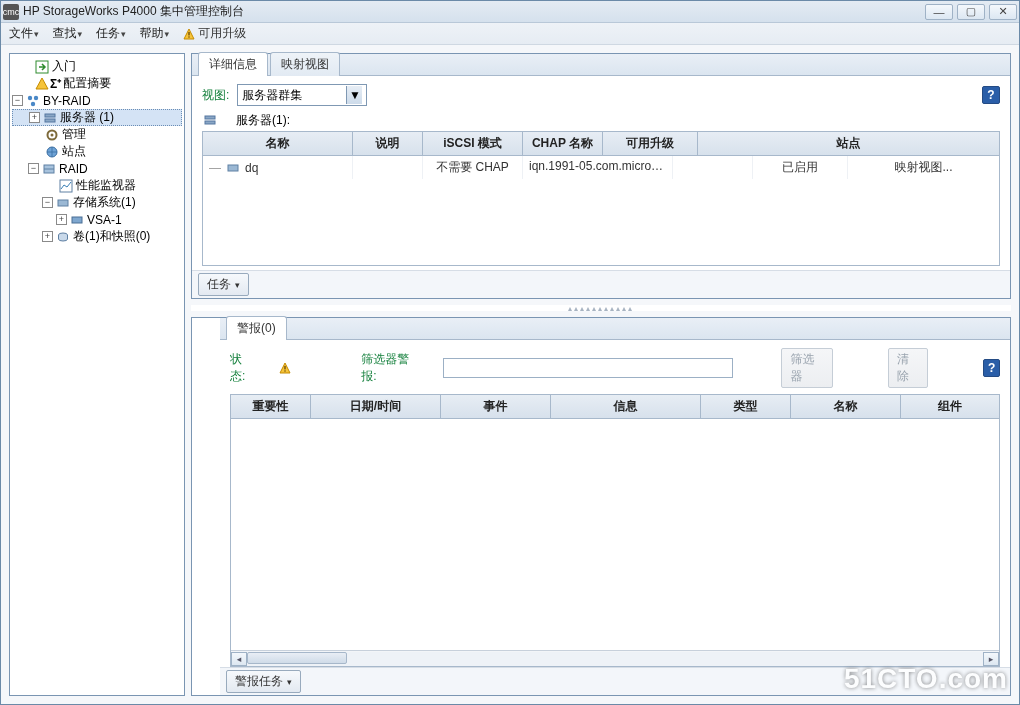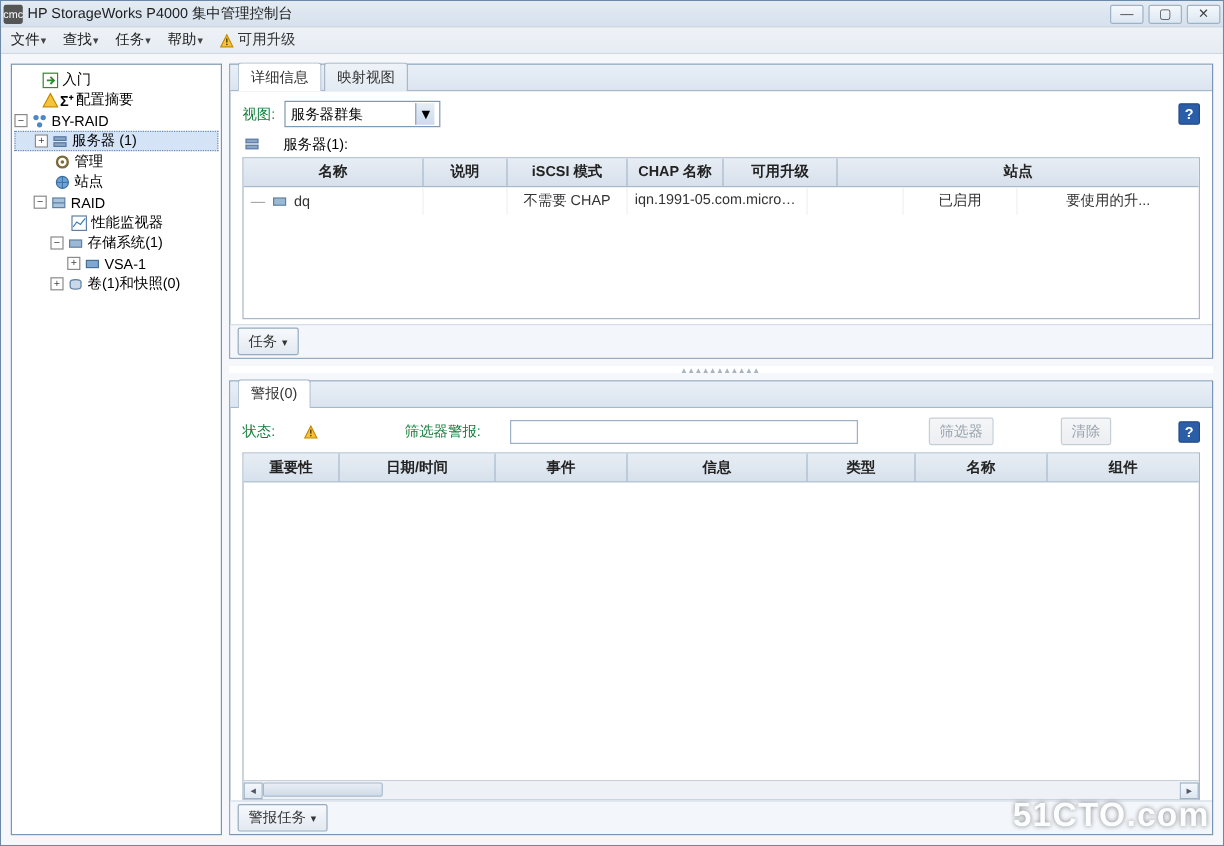--- a/index.html
+++ b/index.html
@@ -21,21 +21,21 @@
 .tree { list-style: none; }
 .tree li { white-space: nowrap; }
 .trow { display: flex; align-items: center; height: 17px; gap: 2px; cursor: pointer; }
 .trow.sel { background: #d4e3f5; border: 1px dotted #6a8db5; }
 .tsp { display: inline-block; }
 .tbox { width: 11px; height: 11px; border: 1px solid #8a8a8a; display: inline-flex; align-items: center; justify-content: center; font-size: 9px; color: #444; background: #fff; line-height: 1; }
 .ticon { width: 16px; height: 16px; display: inline-flex; align-items: center; justify-content: center; }
 .main { flex: 1; display: flex; flex-direction: column; gap: 6px; min-width: 0; }
 .panel { border: 1px solid #7a95b2; background: #fff; display: flex; flex-direction: column; }
 .panel.top { height: 246px; }
-.panel.bottom { flex: 1; }
+.panel.bottom { flex: 1; padding-left: 28px; }
 .tabrow { height: 22px; background: linear-gradient(#e9eff6,#dbe5f0); border-bottom: 1px solid #a7b8cb; display: flex; align-items: flex-end; padding: 0 6px; position: relative; }
 .tab { padding: 3px 10px 3px 10px; border: 1px solid #a7b8cb; border-bottom: none; background: linear-gradient(#eef3f8,#e2eaf3); border-radius: 3px 3px 0 0; margin-right: 2px; cursor: pointer; color: #333; position: relative; top: 1px; }
 .tab.active { background: #fff; font-weight: normal; z-index: 2; }
 .tabcontent { flex: 1; padding: 8px 10px 4px 10px; display: flex; flex-direction: column; }
 .row1 { display: flex; align-items: center; gap: 8px; }
 .label { color: #15803d; }
 .select { width: 130px; height: 22px; border: 1px solid #7f98b3; display: flex; align-items: center; padding: 0 4px; background: #fff; justify-content: space-between; cursor: pointer; }
 .select .arrow { width: 16px; height: 18px; border-left: 1px solid #7f98b3; display: flex; align-items: center; justify-content: center; background: linear-gradient(#e6edf5,#cddbea); }
 .help { width: 18px; height: 18px; background: #2a5ea8; color: #fff; font-weight: bold; display: flex; align-items: center; justify-content: center; border: 1px solid #244b84; cursor: pointer; border-radius: 2px; }
 .subhead { display: flex; align-items: flex-start; gap: 18px; margin-top: 6px; }
@@ -283,21 +283,21 @@
                       <rect x="2" y="4" width="10" height="6" fill="#9bb8d4" stroke="#5f80a3"></rect>
                     </svg>
                   </span>
                   <span>dq</span>
                 </div>
               <div class="td" style="width:70px"></div>
               <div class="td" style="width:100px">不需要 CHAP</div>
               <div class="td" style="width:150px">iqn.1991-05.com.micros...</div>
               <div class="td" style="width:80px"></div>
               <div class="td" style="width:95px">已启用</div>
-              <div class="td" style="flex:1">要使用的升...</div>
+              <div class="td" style="flex:1">映射视图...</div>
             </div>
           </div>
         </div>
         <div class="taskbar">
           <div class="btn">
               <span>任务</span>
               <span style="font-size:9px">▾</span>
             </div>
         </div>
       </div>

